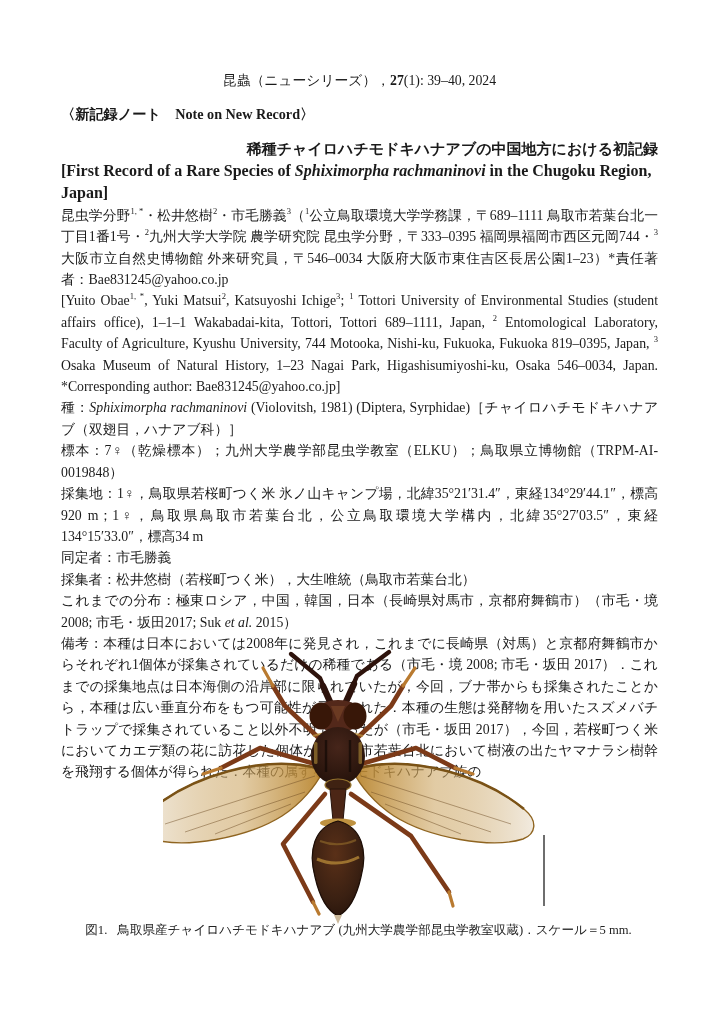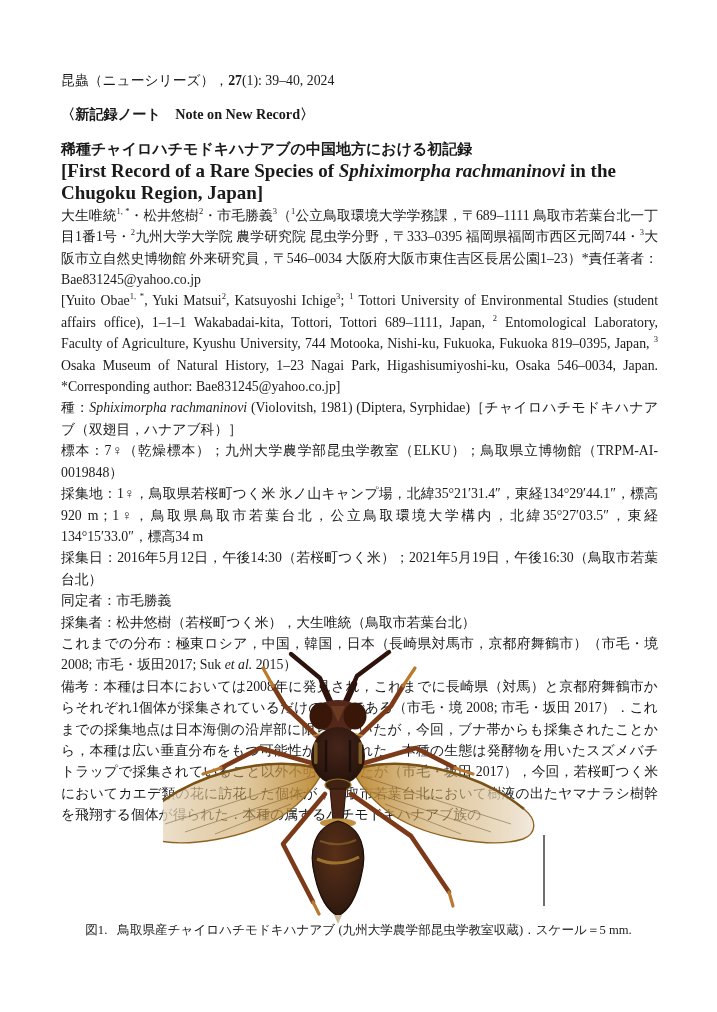--- a/index.html
+++ b/index.html
@@ -10,25 +10,25 @@
     color:#1a1a1a;
     position:relative;
     overflow:hidden;
   }
   #page{position:absolute;inset:0;background:#fff;}
   .textcol{
     position:absolute;left:61px;top:70px;width:597px;
     font-size:13.8px;line-height:21.4px;
     text-align:justify;
   }
-  .journal-line{margin:0 0 13px 0;text-align:left;}
+  .journal-line{margin:0 0 13px 0;text-align:center;}
   .journal-line .vol{font-weight:bold;}
   .section-heading{margin:0 0 12px 0;font-weight:bold;font-size:14.2px;text-align:left;}
-  .title-ja{margin:0;font-weight:bold;font-size:15px;line-height:22px;text-align:left;}
-  .title-en{margin:0 0 1px 0;font-weight:bold;font-size:19px;line-height:22px;text-align:left;}
+  .title-ja{margin:0;font-weight:bold;font-size:15px;line-height:22px;text-align:right;}
+  .title-en{margin:0 0 1px 0;font-weight:bold;font-size:16px;line-height:22px;text-align:left;}
   .para{margin:0;}
   sup{font-size:0.62em;line-height:0;vertical-align:super;}
   .seg-i{font-style:italic;}
   .figure-wrap{position:absolute;left:0;top:644px;width:717px;height:302px;}
   .figure-wrap svg{display:block;margin-left:163px;}
   .caption{
     position:absolute;left:0;top:922px;width:717px;
     text-align:center;font-size:12.6px;line-height:17px;color:#222;font-family:Liberation Serif, serif;
   }
   .caption .fig-label{margin-right:10px;}
@@ -40,27 +40,26 @@
 
   <div class="textcol">
 
     <p class="journal-line"><span>昆蟲（ニューシリーズ），</span><span class="vol">27</span><span>(1): 39–40, 2024</span></p>
 
     <p class="section-heading">〈新記録ノート　Note on New Record〉</p>
 
     <p class="title-ja">稀種チャイロハチモドキハナアブの中国地方における初記録</p>
     <p class="title-en"><span>[First Record of a Rare Species of </span><span class="seg-i">Sphiximorpha rachmaninovi</span><span> in the Chugoku Region, Japan]</span></p>
 
-    <p class="para"><span>大生唯統</span><sup>1, *</sup><span>・松井悠樹</span><sup>2</sup><span>・市毛勝義</span><sup>3</sup><span>（</span><sup>1</sup><span>公立鳥取環境大学学務課，〒689–1111 鳥取市若葉台北一丁目1番1号・</span><sup>2</sup><span>九州大学大学院 農学研究院 昆虫学分野，〒333–0395 福岡県福岡市西区元岡744・</span><sup>3</sup><span>大阪市立自然史博物館 外来研究員，〒546–0034 大阪府大阪市東住吉区長居公園1–23）</span><span>*責任著者：Bae831245@yahoo.co.jp</span></p>
+    <p class="para"><span>昆虫学分野</span><sup>1, *</sup><span>・松井悠樹</span><sup>2</sup><span>・市毛勝義</span><sup>3</sup><span>（</span><sup>1</sup><span>公立鳥取環境大学学務課，〒689–1111 鳥取市若葉台北一丁目1番1号・</span><sup>2</sup><span>九州大学大学院 農学研究院 昆虫学分野，〒333–0395 福岡県福岡市西区元岡744・</span><sup>3</sup><span>大阪市立自然史博物館 外来研究員，〒546–0034 大阪府大阪市東住吉区長居公園1–23）</span><span>*責任著者：Bae831245@yahoo.co.jp</span></p>
     <p class="para"><span>[Yuito Obae</span><sup>1, *</sup><span>, Yuki Matsui</span><sup>2</sup><span>, Katsuyoshi Ichige</span><sup>3</sup><span>; </span><sup>1</sup><span> Tottori University of Environmental Studies (student affairs office), 1–1–1 Wakabadai-kita, Tottori, Tottori 689–1111, Japan, </span><sup>2</sup><span> Entomological Laboratory, Faculty of Agriculture, Kyushu University, 744 Motooka, Nishi-ku, Fukuoka, Fukuoka 819–0395, Japan, </span><sup>3</sup><span> Osaka Museum of Natural History, 1–23 Nagai Park, Higashisumiyoshi-ku, Osaka 546–0034, Japan. *Corresponding author: Bae831245@yahoo.co.jp]</span></p>
 
     <p class="para"><span>種：</span><span class="seg-i">Sphiximorpha rachmaninovi</span><span> (Violovitsh, 1981) (Diptera, Syrphidae)［チャイロハチモドキハナアブ（双翅目，ハナアブ科）］</span></p>
     <p class="para">標本：7♀（乾燥標本）；九州大学農学部昆虫学教室（ELKU）；鳥取県立博物館（TRPM-AI-0019848）</p>
     <p class="para">採集地：1♀，鳥取県若桜町つく米 氷ノ山キャンプ場，北緯35°21′31.4″，東経134°29′44.1″，標高920 m；1♀，鳥取県鳥取市若葉台北，公立鳥取環境大学構内，北緯35°27′03.5″，東経134°15′33.0″，標高34 m</p>
-    <p class="para">採集日：2016年5月12日，午後14:30（若桜町つく米）；2021年5月19日，午後16:30（鳥取市若葉台北）</p>
     <p class="para">同定者：市毛勝義</p>
     <p class="para">採集者：松井悠樹（若桜町つく米），大生唯統（鳥取市若葉台北）</p>
     <p class="para"><span>これまでの分布：極東ロシア，中国，韓国，日本（長崎県対馬市，京都府舞鶴市）（市毛・境 2008; 市毛・坂田2017; Suk </span><span class="seg-i">et al.</span><span> 2015）</span></p>
     <p class="para">備考：本種は日本においては2008年に発見され，これまでに長崎県（対馬）と京都府舞鶴市からそれぞれ1個体が採集されているだけの稀種である（市毛・境 2008; 市毛・坂田 2017）．これまでの採集地点は日本海側の沿岸部に限られていたが，今回，ブナ帯からも採集されたことから，本種は広い垂直分布をもつ可能性が示唆された．本種の生態は発酵物を用いたスズメバチトラップで採集されていること以外不明であったが（市毛・坂田 2017），今回，若桜町つく米においてカエデ類の花に訪花した個体が，鳥取市若葉台北において樹液の出たヤマナラシ樹幹を飛翔する個体が得られた．本種の属するハチモドキハナアブ族の</p>
 
   </div>
 
   <div class="figure-wrap">
     <svg width="400" height="302" viewBox="0 0 400 302" xmlns="http://www.w3.org/2000/svg">
       <defs>

